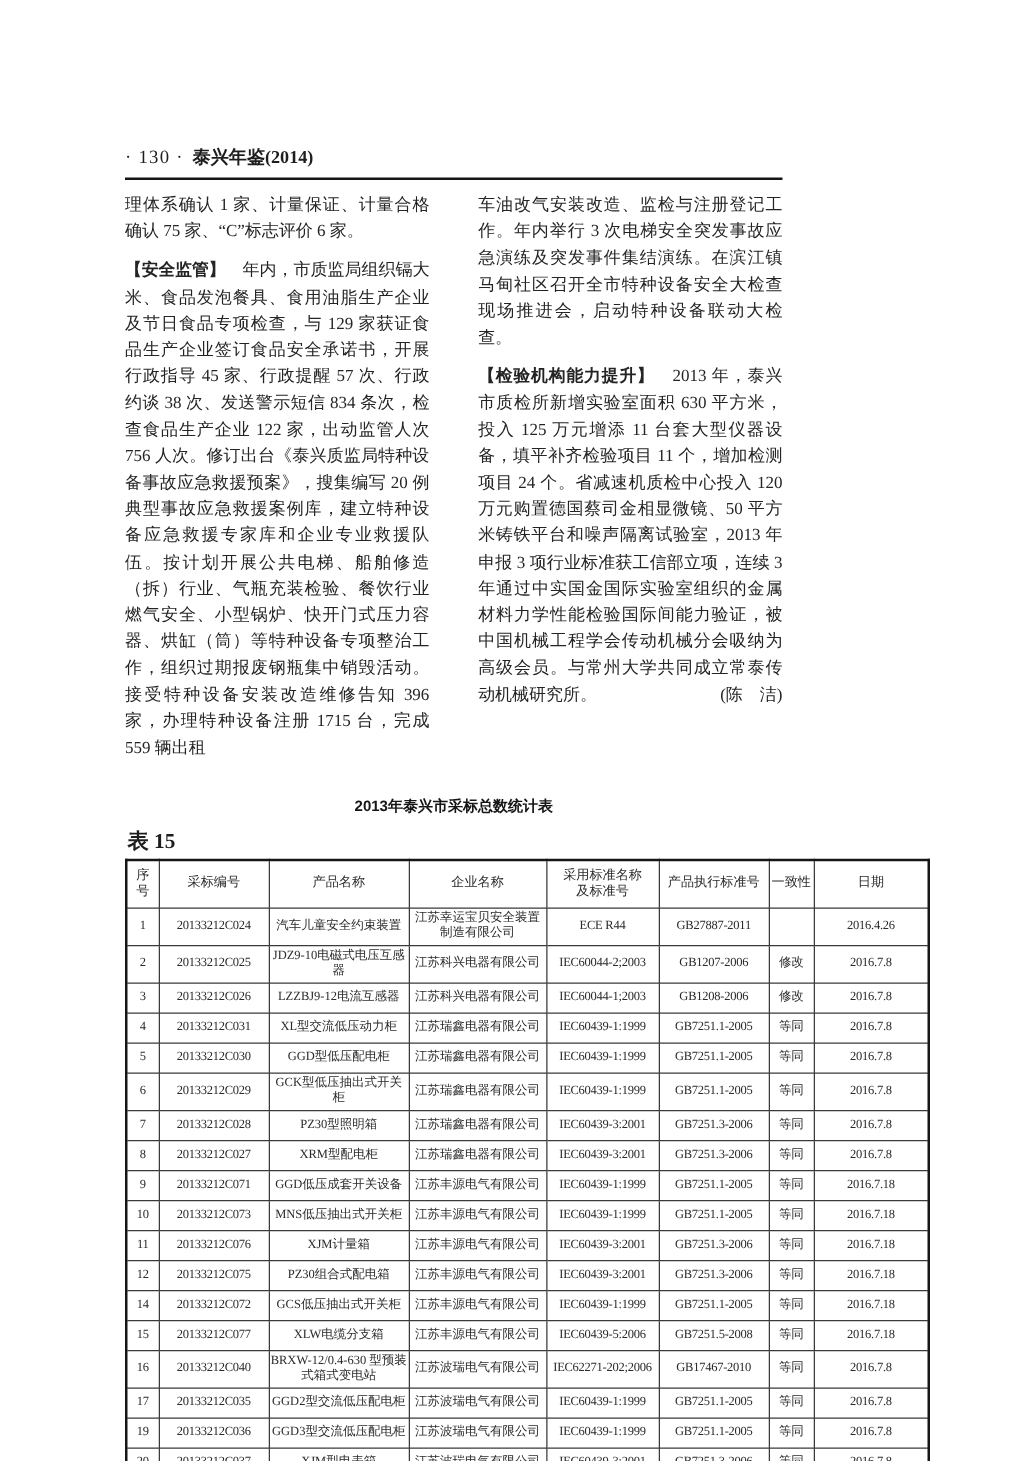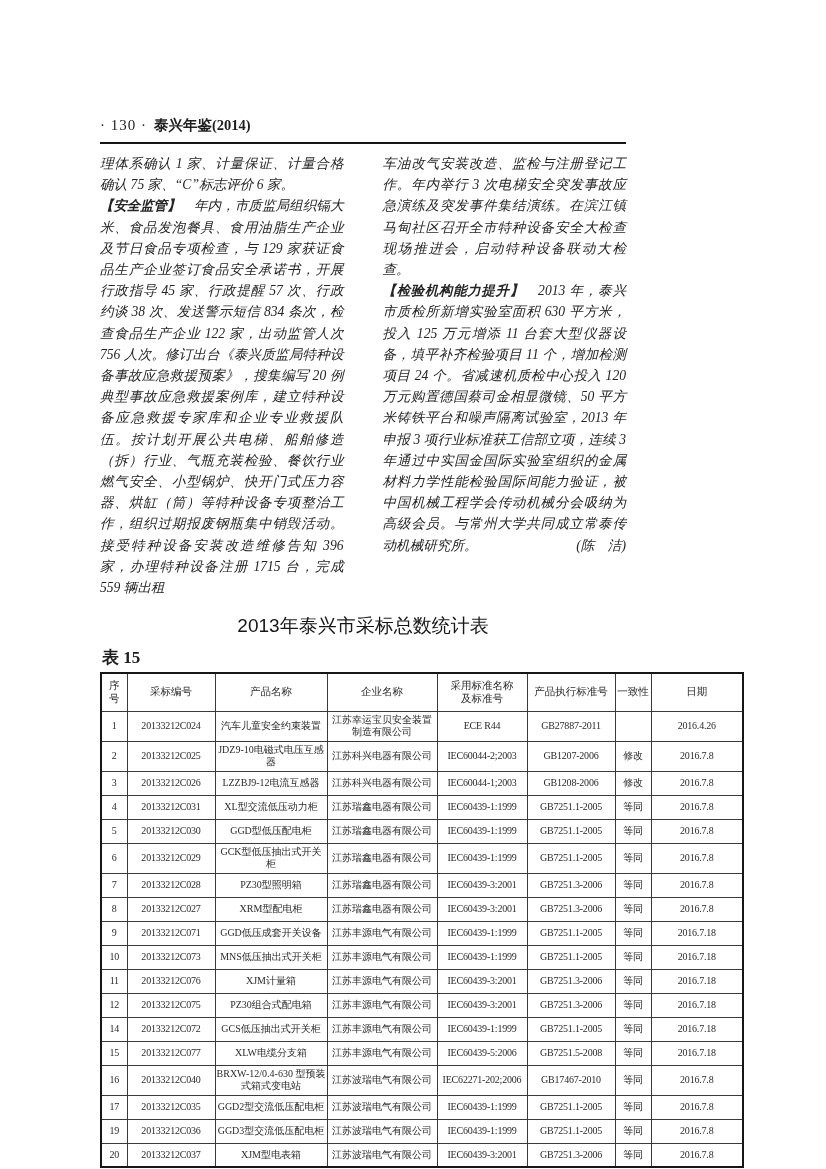--- a/index.html
+++ b/index.html
@@ -13,31 +13,31 @@
   
   .page-header {
     display: flex; align-items: baseline; gap: 7px;
     font-size: 15px; padding-bottom: 7px;
     border-bottom: 2px solid #151515;
   }
   .page-header .pgnum { letter-spacing: 1px; }
   .page-header .book { font-weight: bold; font-family: Liberation Serif, serif; font-size: 14.5px; }
 
   
-  .columns { display: flex; gap: 39px; margin-top: 9px; font-style: italic; }
+  .columns { display: flex; gap: 39px; margin-top: 9px; }
   .col { width: 310px; font-size: 13.6px; line-height: 21.2px; text-align: justify; color: #242424; }
-  .entry { }
+  .entry { margin-top: 10px; }
   .entry-label { font-weight: bold; font-family: "Liberation Sans","DejaVu Sans",sans-serif; font-size: 13.4px; }
   .signature { float: right; padding-left: 10px; }
 
   
   .table-title {
-    text-align: center; font-weight: normal; font-size: 19px;
+    text-align: center; font-weight: bold; font-size: 12px;
     font-family: "Liberation Sans","DejaVu Sans",sans-serif;
-    margin-top: 15px; color: #161616;
+    margin-top: 29px; color: #161616;
   }
   .table-no { font-size: 17px; margin: 7px 0 3px 2px; font-weight: bold; }
 
   table.data-table {
     border-collapse: collapse; width: 642px; table-layout: fixed;
     border: 2px solid #161616;
     font-size: 10px; color: #2a2a2a;
   }
   .data-table th, .data-table td {
     border: 1px solid #3a3a3a;

